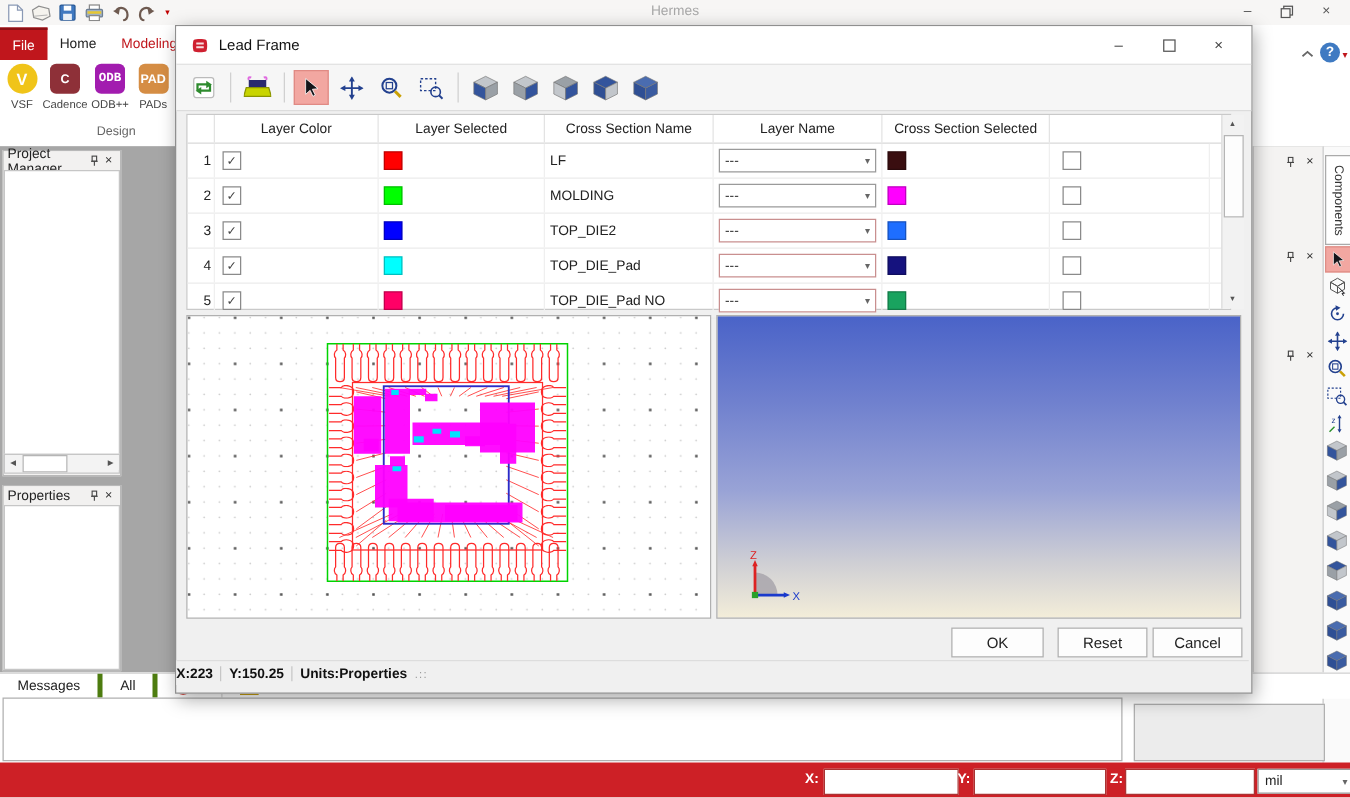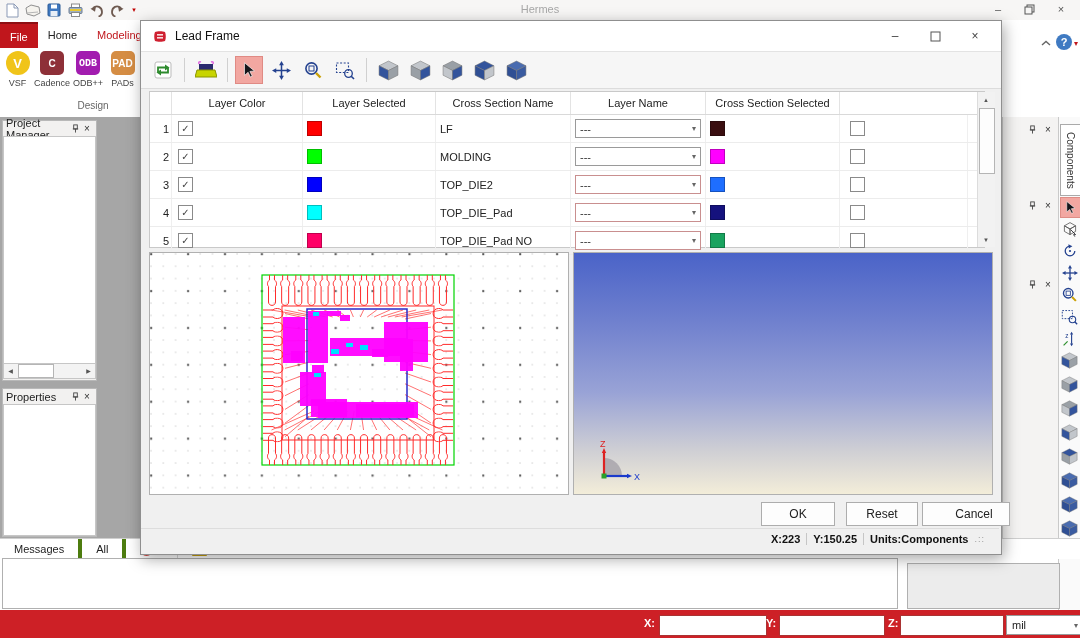--- a/index.html
+++ b/index.html
@@ -113,21 +113,21 @@
   
   #vp2d{left:8px;top:231px;width:420px;height:243px;background:#fff;border:1px solid #b0b0b0;box-sizing:border-box;}
   #vp3d{left:432px;top:231px;width:420px;height:243px;border:1px solid #b0b0b0;box-sizing:border-box;
         background:linear-gradient(to bottom,var(--viewport3d_top) 0%,#6f80ce 28%,var(--viewport3d_mid) 58%,#cfcfd4 82%,var(--viewport3d_bottom) 100%);}
   #triad{position:absolute;left:22px;bottom:10px;}
 
   
   .dlgbtn{top:481px;height:22px;background:#fdfdfd;border:1px solid #adadad;display:flex;align-items:center;
           justify-content:center;font-size:12px;color:#222;}
   #dlg-status{left:0;top:507px;width:858px;height:20px;background:#f0f0f0;border-top:1px solid #ddd;
-              display:flex;align-items:center;justify-content:flex-end;gap:6px;padding-right:14px;box-sizing:border-box;}
+              display:flex;align-items:center;justify-content:flex-start;gap:6px;padding-right:14px;box-sizing:border-box;}
   #dlg-status b{font-size:11px;color:#111;}
   .stsep{width:1px;height:12px;background:#c6c6c6;}
   #grip{color:#9a9a9a;font-size:9px;letter-spacing:1px;}
 
   
   .lf-red{stroke:var(--lf_red);fill:none;stroke-width:1;}
   .lf-wire{stroke:var(--lf_red);stroke-width:0.7;fill:none;opacity:.95;}
   .lf-green{stroke:var(--lf_green);fill:none;stroke-width:1.2;}
   .lf-blue{stroke:var(--lf_blue);fill:none;stroke-width:1.5;}
   .lf-mag{fill:var(--lf_magenta);}
@@ -805,23 +805,23 @@
       <text x="4" y="7" font-size="9" fill="#d22" font-family="Liberation Sans,sans-serif">Z</text>
       <line x1="8" y1="36" x2="32" y2="36" stroke="#1a3acc" stroke-width="2.2"></line>
       <polygon points="36,36 31,33.8 31,38.2" fill="#1a3acc"></polygon>
       <text x="38" y="40" font-size="9" fill="#1a3acc" font-family="Liberation Sans,sans-serif">X</text>
       <rect x="5.5" y="33.5" width="5" height="5" fill="#2aa02a"></rect>
     </svg>
   </div>
 
   <div class="abs dlgbtn" style="left:605px;width:72px;margin-left:15px;">OK</div>
   <div class="abs dlgbtn" style="left:705px;width:70px;">Reset</div>
-  <div class="abs dlgbtn" style="left:781px;width:70px;padding-left:16px;">Cancel</div>
+  <div class="abs dlgbtn" style="left:781px;width:70px;">Cancel</div>
 
   <div class="abs" id="dlg-status">
     <b>X:223</b>
     <span class="stsep"></span>
     <b>Y:150.25</b>
     <span class="stsep"></span>
-    <b>Units:Components</b>
+    <b>Units:Properties</b>
     <span id="grip">.::</span>
   </div>
 </div>
 
 </body></html>

